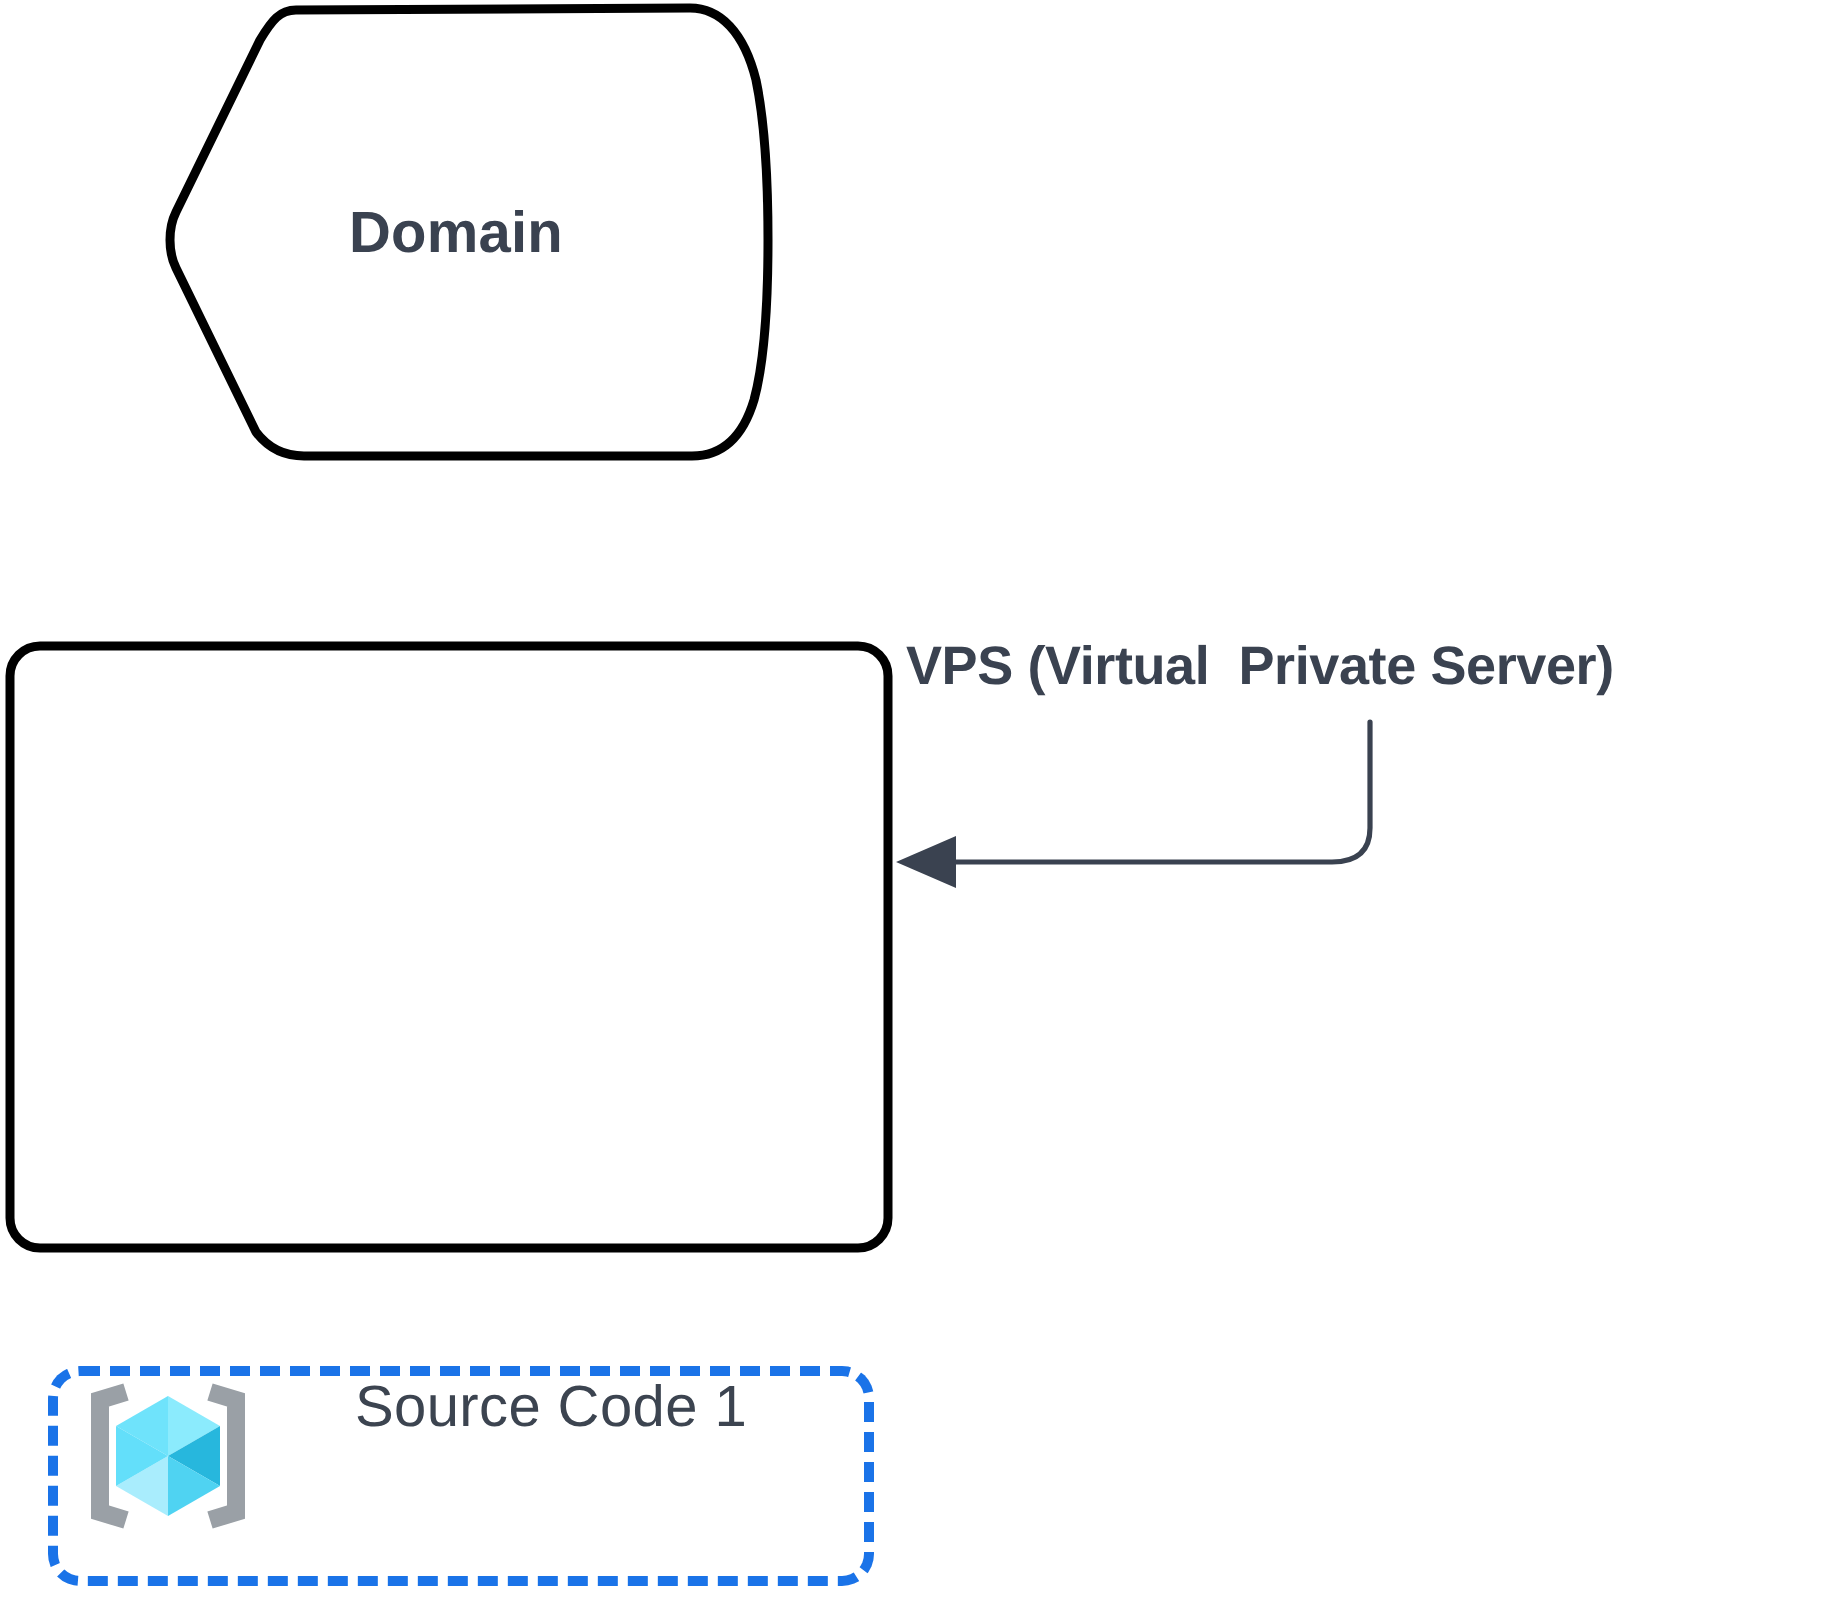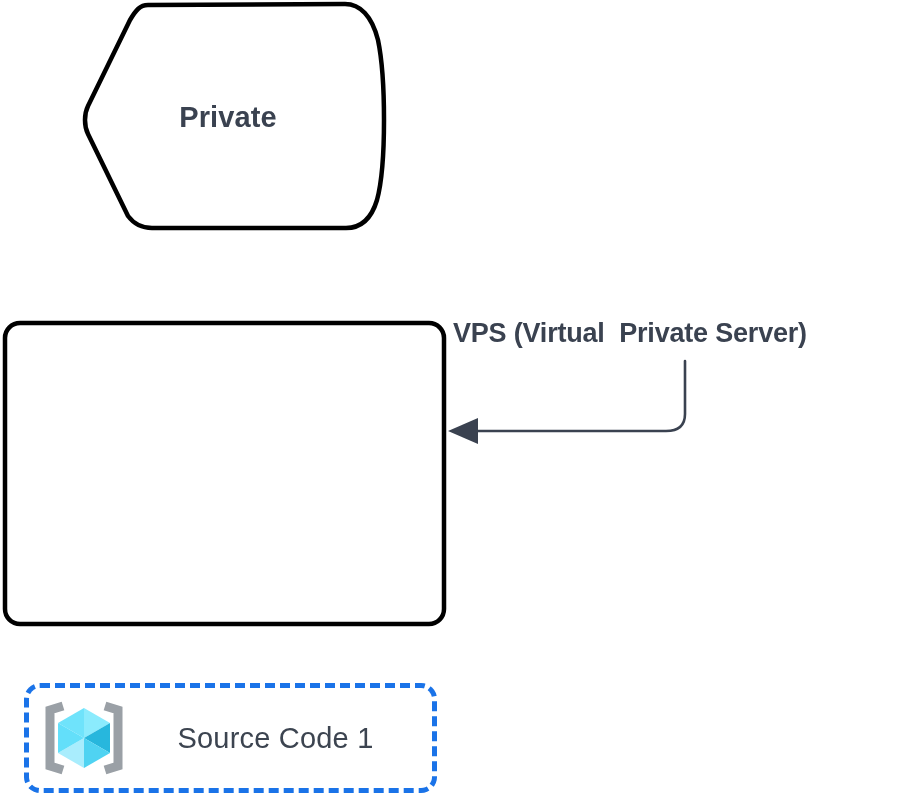--- a/index.html
+++ b/index.html
@@ -53,21 +53,21 @@
   #source-code-card {
     position: absolute;
     left: 24px;
     top: 683px;
     width: 413px;
     height: 110px;
     box-sizing: border-box;
     border: 5px dashed #1a73e8;
     border-radius: 16px;
     display: flex;
-    align-items: center;
+    align-items: flex-start;
   }
   #source-code-icon {
     width: 86px;
     height: 80px;
     margin-left: 12px;
     flex: 0 0 auto;
   }
   #source-code-label {
     flex: 1 1 auto;
     text-align: center;
@@ -107,21 +107,21 @@
     <path d="M 685 361
              L 685 414
              C 685 426 678 431 666 431
              L 470 431" fill="none" stroke="#3a4250" stroke-width="2.6" stroke-linecap="round" stroke-linejoin="round"></path>
     <path d="M 448 431 L 478 418 L 478 444 Z" fill="#3a4250"></path>
   </g>
 
   <g></g>
 </svg>
 
-<div class="node-label" id="domain-label">Private</div>
+<div class="node-label" id="domain-label">Domain</div>
 
 <div class="node-label" id="vps-label">VPS (Virtual  Private Server)</div>
 
 <div id="source-code-card">
 
   <svg id="source-code-icon" viewBox="0 0 86 80" xmlns="http://www.w3.org/2000/svg">
 
     <path d="M 22 8 L 9 12 L 9 68 L 22 72" fill="none" stroke="#9aa0a6" stroke-width="9" stroke-linecap="butt" stroke-linejoin="miter"></path>
 
     <path d="M 64 8 L 77 12 L 77 68 L 64 72" fill="none" stroke="#9aa0a6" stroke-width="9" stroke-linecap="butt" stroke-linejoin="miter"></path>

